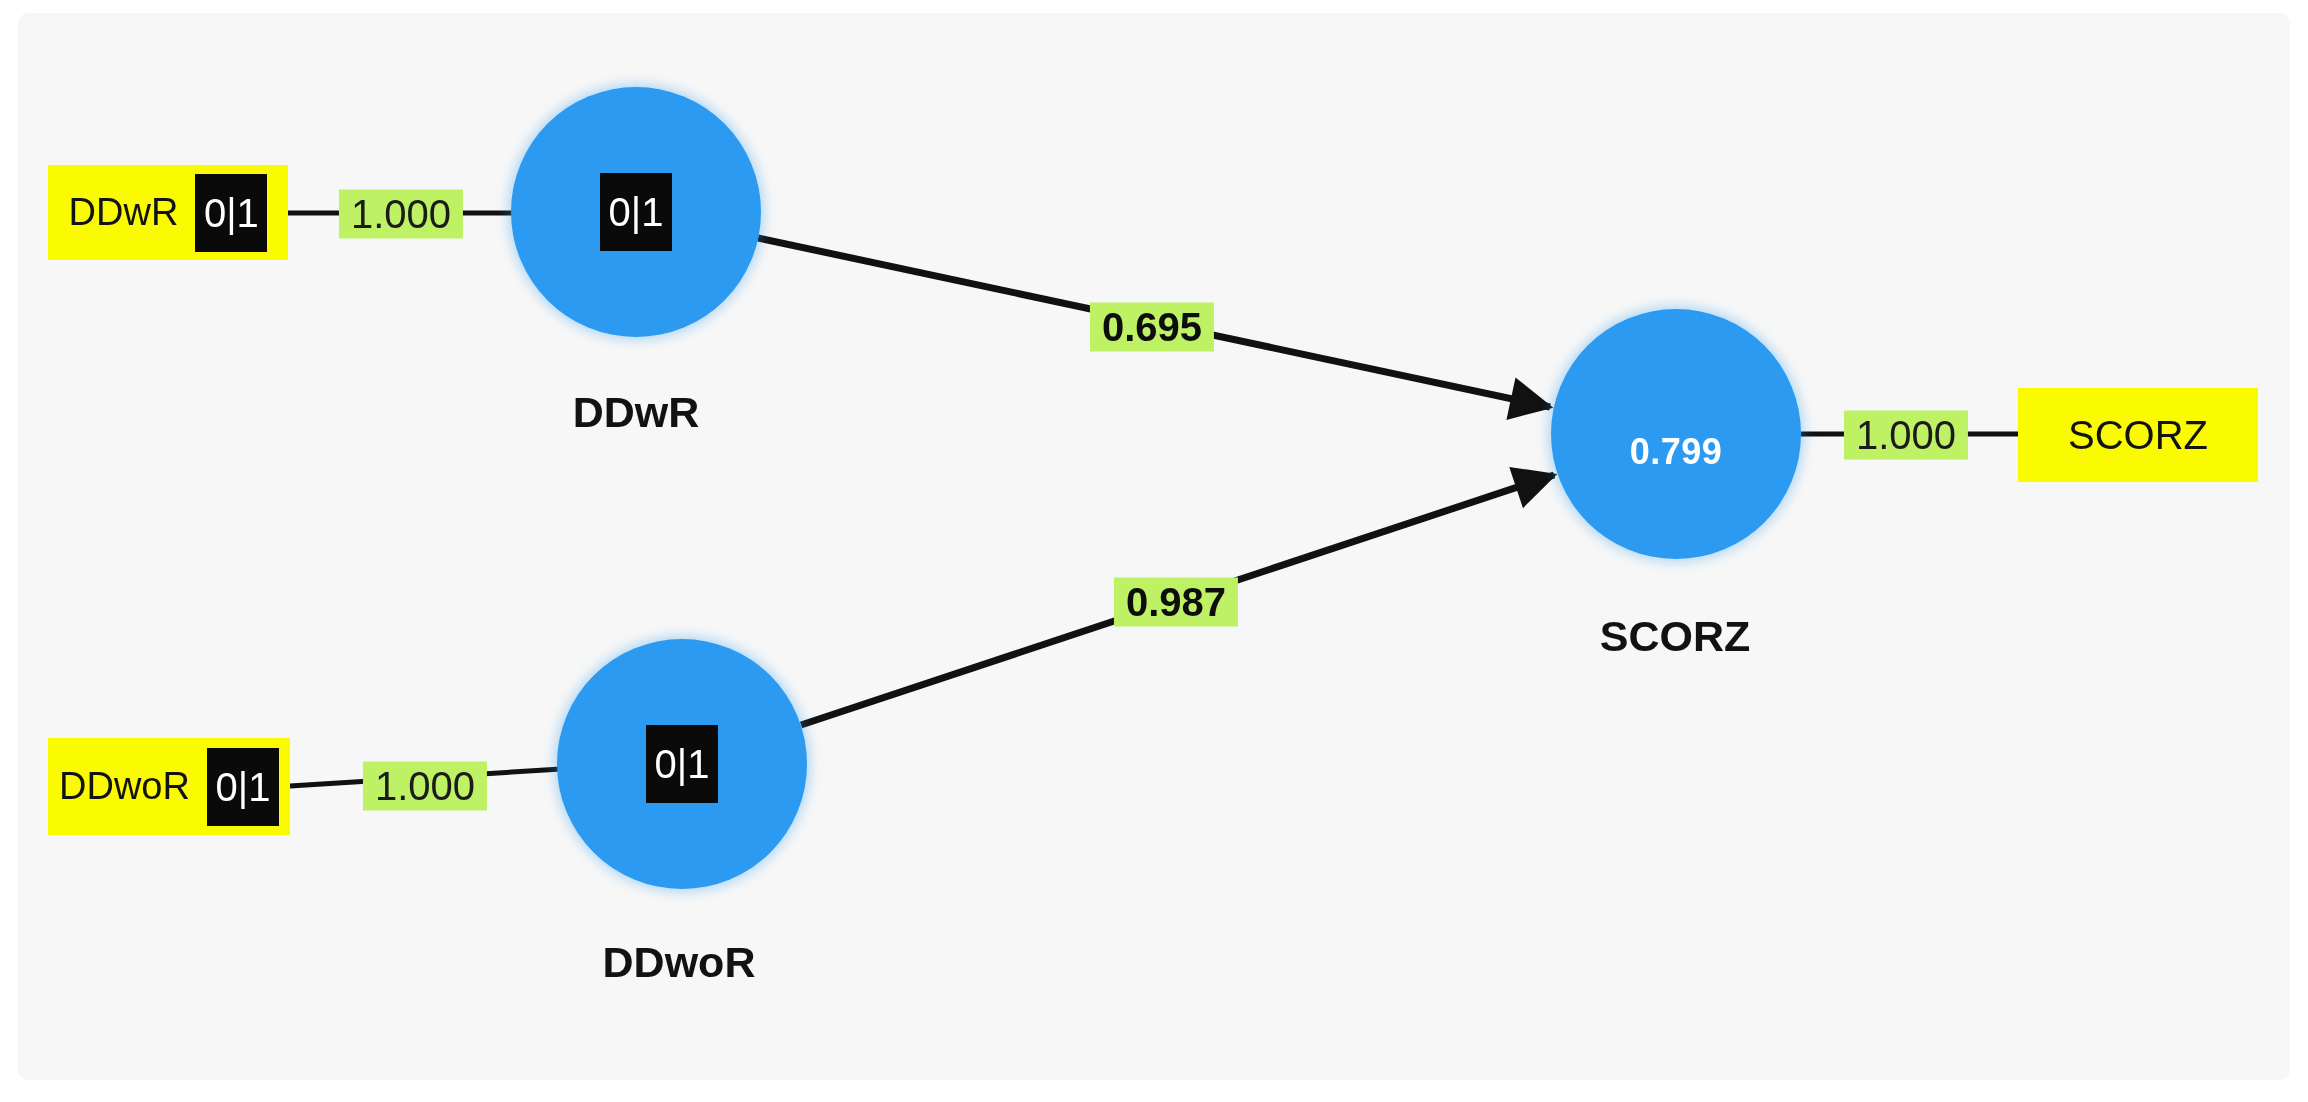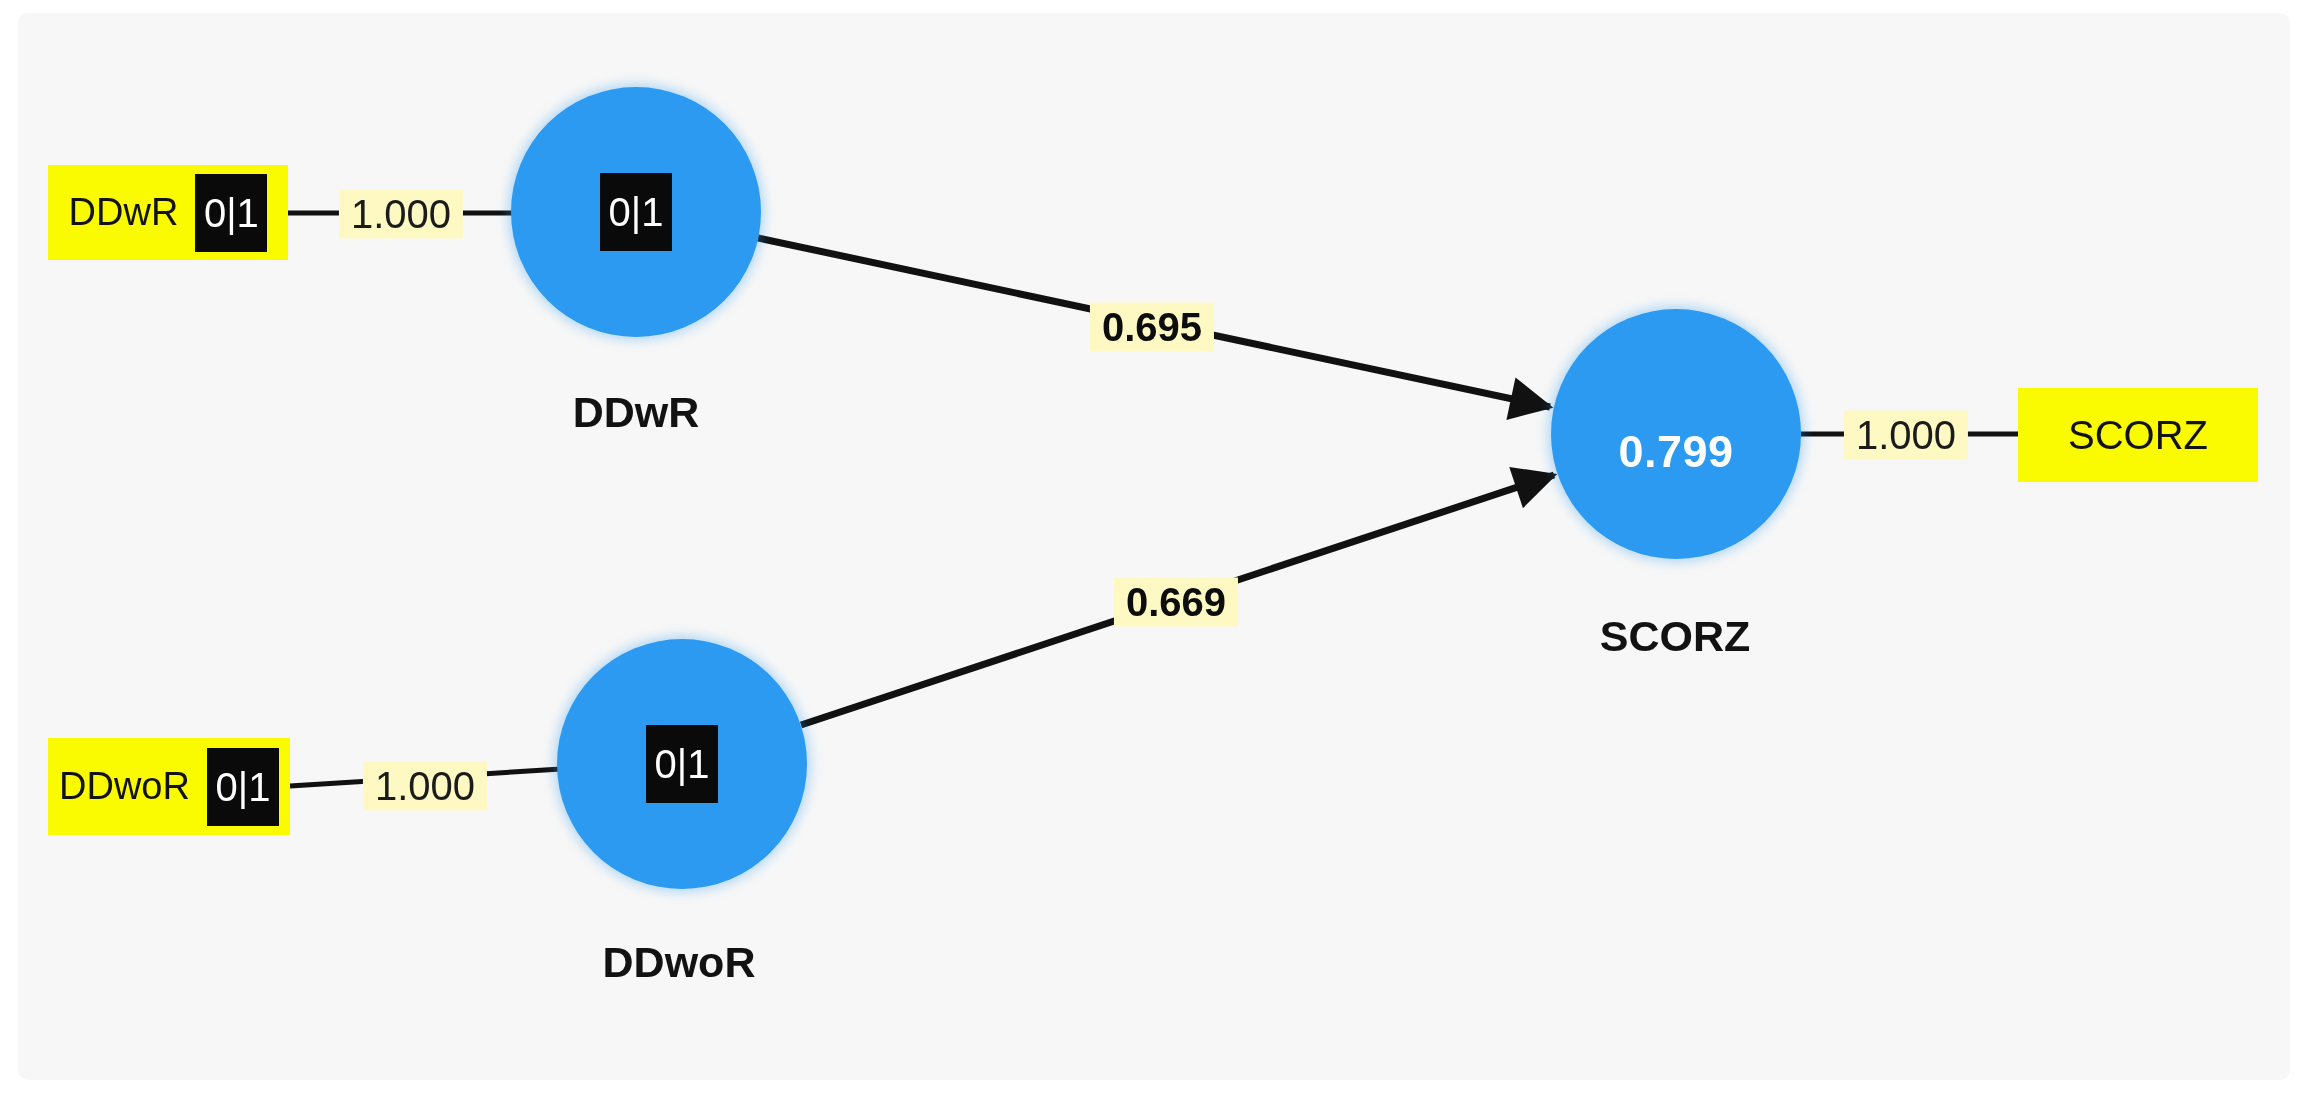--- a/index.html
+++ b/index.html
@@ -24,21 +24,21 @@
   .c-ddwr {left:511px;top:87px; width:250px;height:250px;}
   .c-ddwor{left:557px;top:639px;width:250px;height:250px;}
   .c-scorz{left:1551px;top:309px;width:250px;height:250px;}
 
   .chip{
     background:#0a0a0a;color:#ffffff;
     width:72px;height:78px;display:flex;align-items:center;justify-content:center;
     font-size:40px;line-height:1;
   }
   .r2{
-    color:#ffffff;font-weight:700;font-size:45px;letter-spacing:.5px;margin-top:36px;
+    color:#ffffff;font-weight:700;font-size:36px;letter-spacing:.5px;margin-top:36px;
   }
 
   
   .node-label{
     position:absolute;transform:translateX(-50%);
     font-size:43px;font-weight:700;color:#121212;white-space:nowrap;
   }
   .nl-ddwr {left:636px; top:388px;}
   .nl-ddwor{left:679px; top:938px;}
   .nl-scorz{left:1675px;top:612px;}
@@ -49,21 +49,21 @@
     display:flex;align-items:center;justify-content:center;gap:17px;
     color:#131313;font-size:38px;
   }
   .i-ddwr {left:48px;  top:165px;width:240px;height:95px;}
   .i-ddwor{left:48px;  top:738px;width:242px;height:97px;}
   .i-scorz{left:2018px;top:388px;width:240px;height:94px;font-size:40px;}
 
   
   .wire-label{
     position:absolute;transform:translate(-50%,-50%);
-    background:#fef9c3;padding:2px 12px;white-space:nowrap;
+    background:#bef264;padding:2px 12px;white-space:nowrap;
     font-size:40px;color:#1b1b1b;text-align:right;
   }
   .wire-label.bold{font-weight:700;color:#0d0d0d;}
   .wl-load-ddwr {left:401px; top:214px;}
   .wl-load-ddwor{left:425px; top:786px;}
   .wl-load-scorz{left:1906px;top:435px;}
   .wl-path-ddwr {left:1152px;top:327px;}
   .wl-path-ddwor{left:1176px;top:602px;}
 </style>
 </head>
@@ -109,13 +109,13 @@
   <span class="chip">0|1</span>
 </div>
 <div class="indicator i-scorz">
   <span>SCORZ</span>
 </div>
 
 <div class="wire-label wl-load-ddwr">1.000</div>
 <div class="wire-label wl-load-ddwor">1.000</div>
 <div class="wire-label wl-load-scorz">1.000</div>
 <div class="wire-label bold wl-path-ddwr">0.695</div>
-<div class="wire-label bold wl-path-ddwor">0.669</div>
+<div class="wire-label bold wl-path-ddwor">0.987</div>
 
 </body></html>

